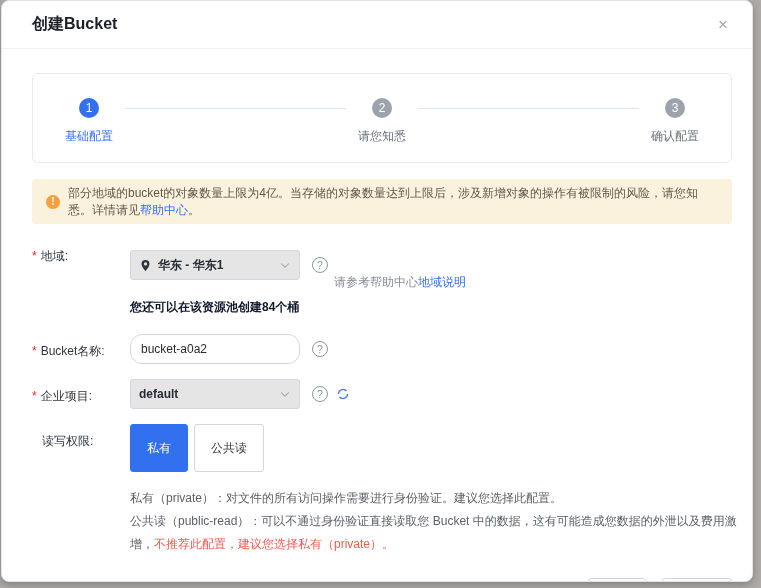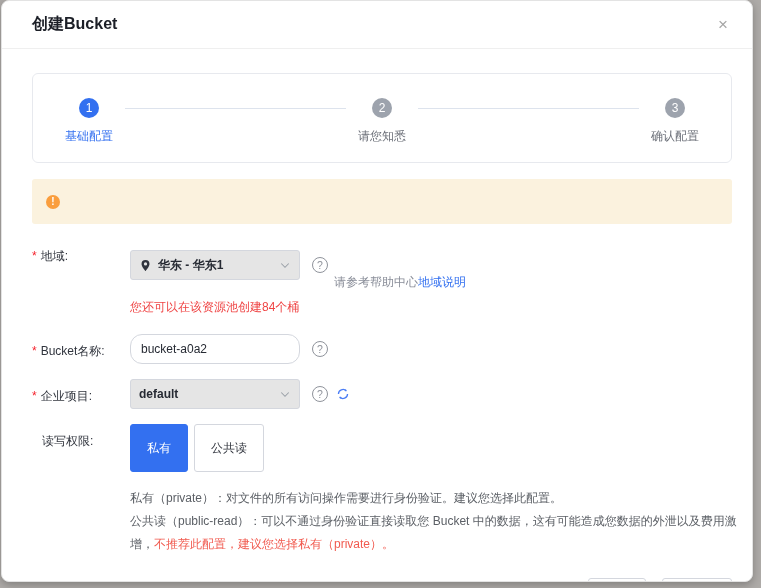--- a/index.html
+++ b/index.html
@@ -108,21 +108,21 @@
   .chev{display:flex;margin-left:4px;}
   .help-icon{
     margin-left:12px;
     width:16px;height:16px;border-radius:50%;
     border:1px solid #8f939b;color:#8f939b;
     font-size:10.5px;line-height:14px;text-align:center;
     cursor:pointer;flex:0 0 auto;
   }
   .side-text{margin-left:6px;font-size:12px;color:#8a8e99;white-space:nowrap;margin-top:35px;}
   .refresh-icon{margin-left:8px;display:flex;cursor:pointer;}
-  .note{margin-top:8px;font-size:12px;color:#ef4444;}
+  .note{margin-top:8px;font-size:12px;color:#0f172a;font-weight:bold;}
   
   .acl-btn{
     height:48px;padding:0 16px;margin-right:6px;
     border:1px solid #d4d7de;border-radius:3px;
     background:#fff;color:#30343d;
     font-size:12px;cursor:pointer;
     font-family:"Liberation Sans","DejaVu Sans",sans-serif;
   }
   .acl-btn.selected{background:var(--accent);border-color:var(--accent);color:#fff;}
   
@@ -162,20 +162,21 @@
       </div>
       <div class="step-line"></div>
       <div class="step">
         <div class="step-circle">3</div>
         <div class="step-label">确认配置</div>
       </div>
     </div>
 
     <div class="banner">
       <span class="banner-icon">!</span>
+      <span><span>部分地域的bucket的对象数量上限为4亿。当存储的对象数量达到上限后，涉及新增对象的操作有被限制的风险，请您知悉。详情请见</span><a>帮助中心</a><span>。</span></span>
     </div>
 
     <div class="form">
 
       <div class="form-row" style="margin-bottom:18px;">
         <div class="form-label"><span class="req">*</span><span>地域:</span></div>
         <div>
           <div class="ctl-area">
             <div class="select-box">
               <span class="pin-icon">

